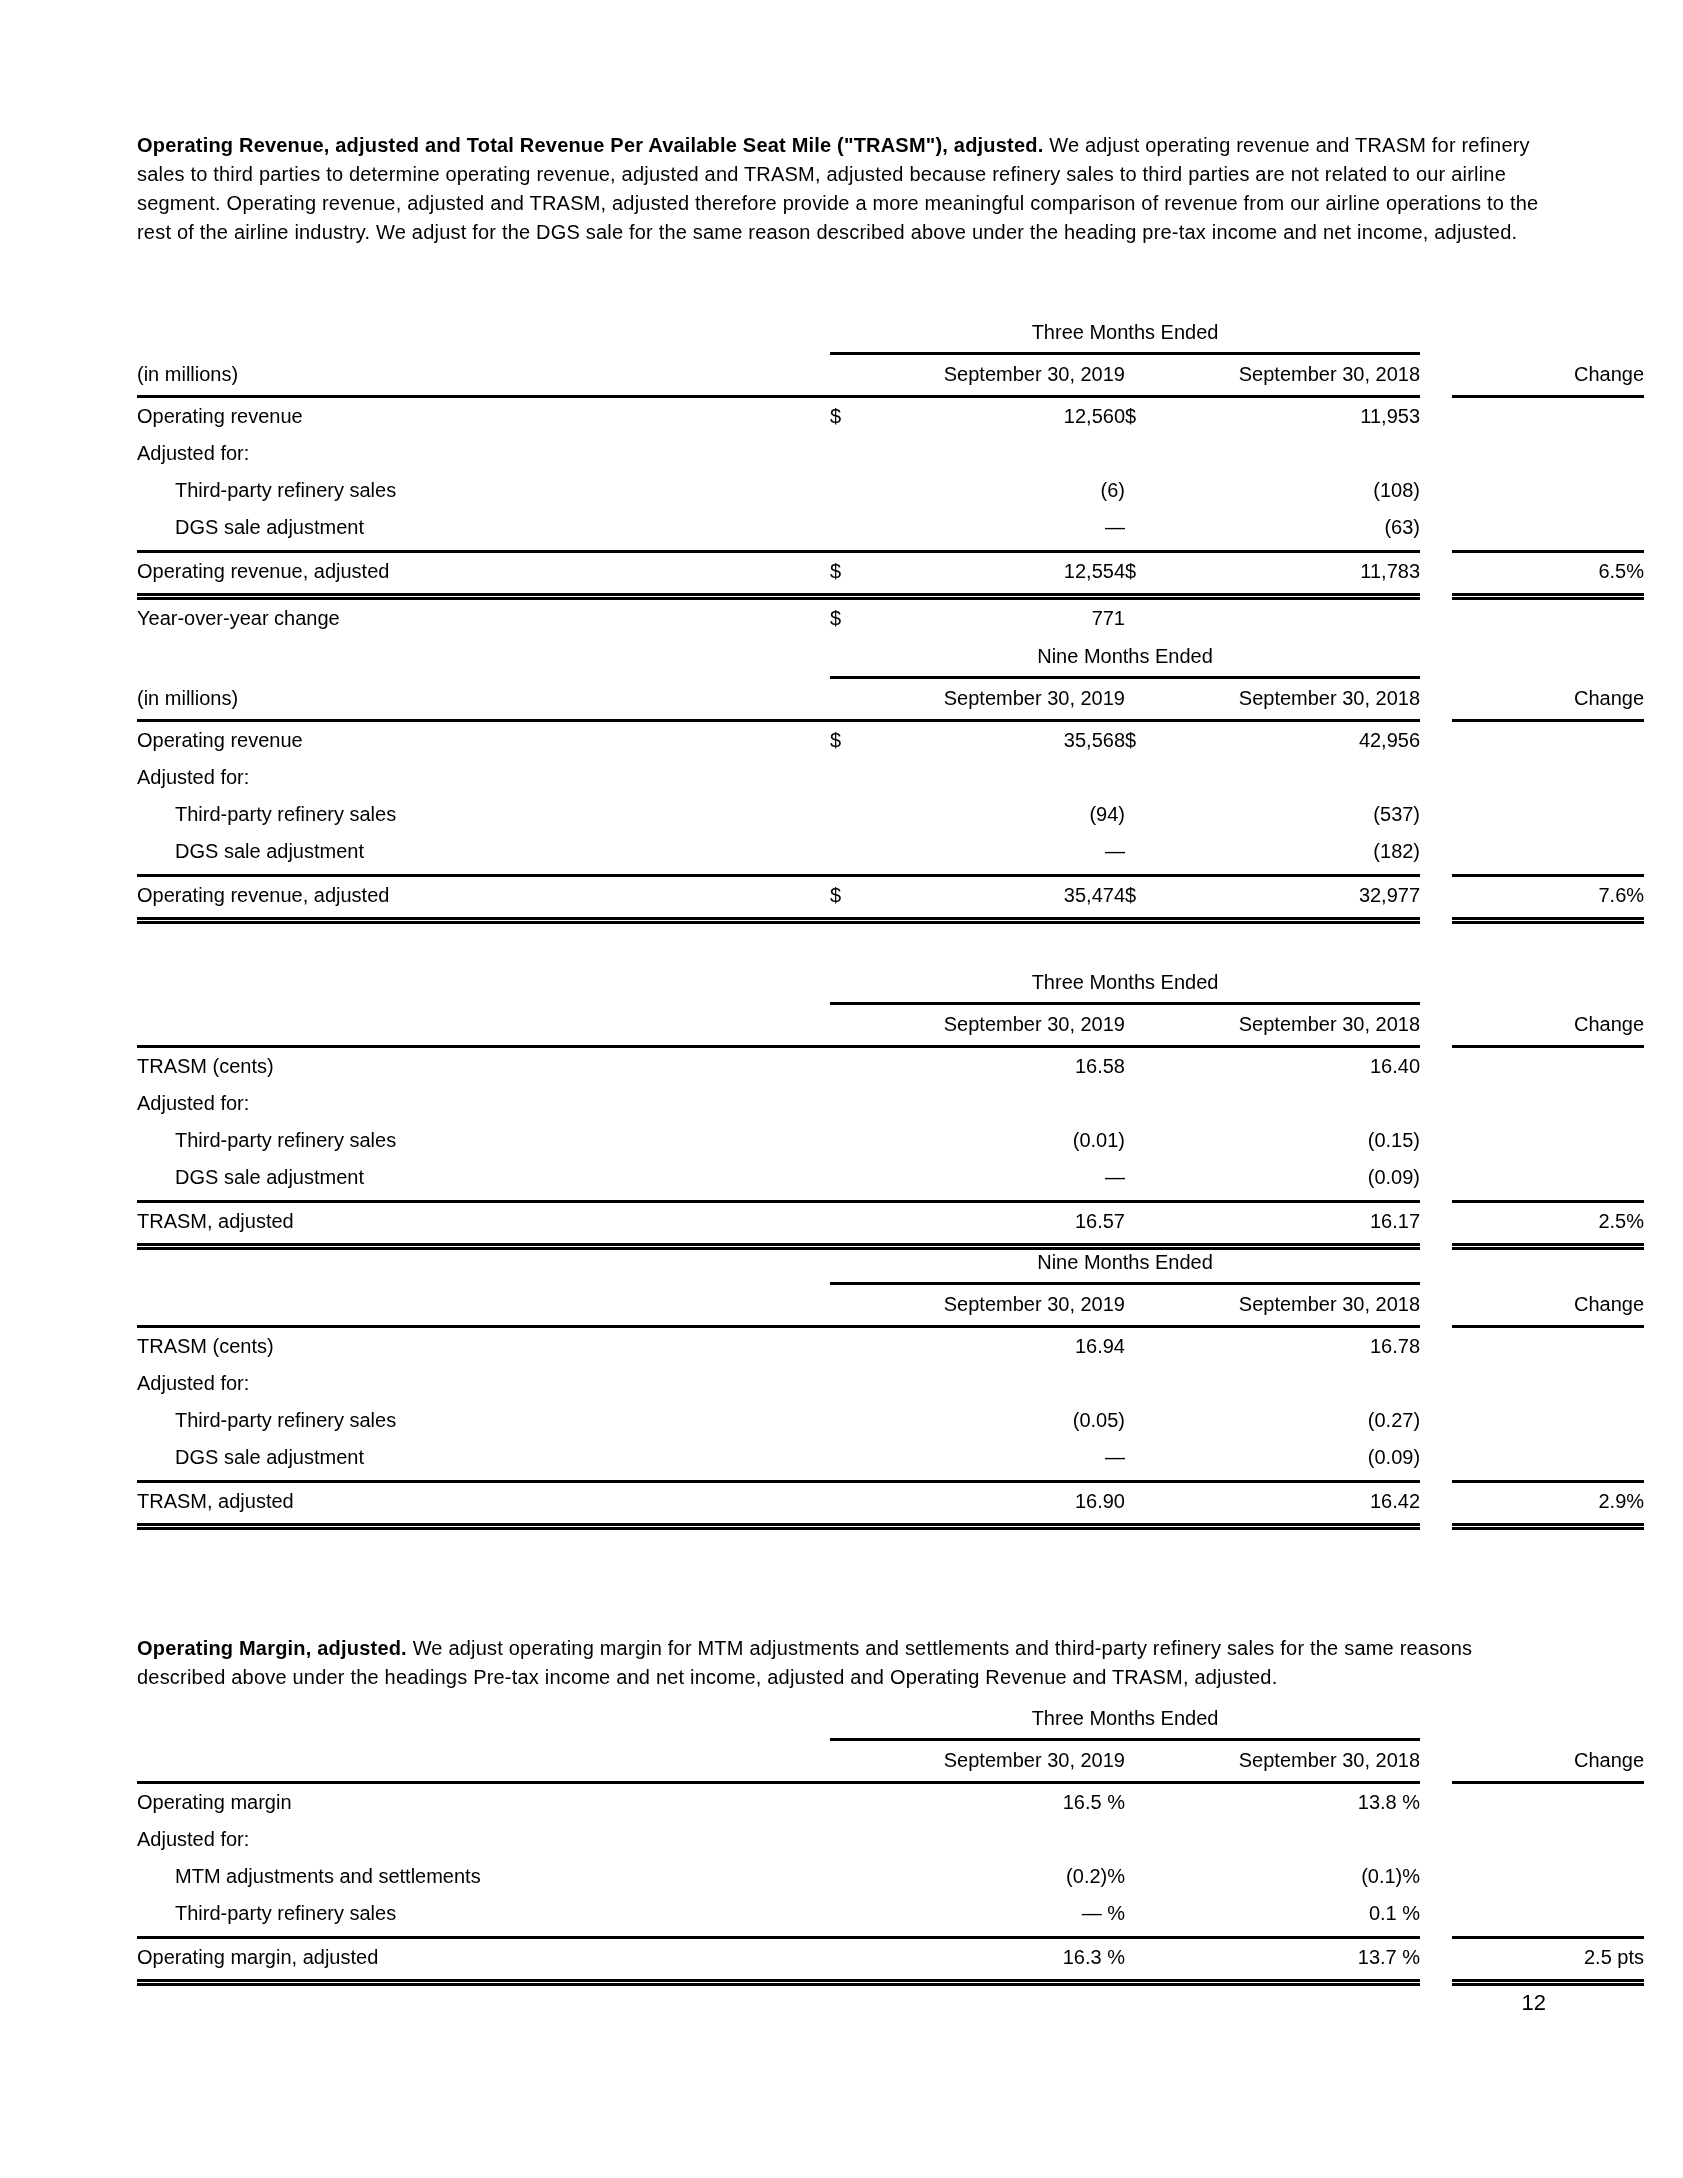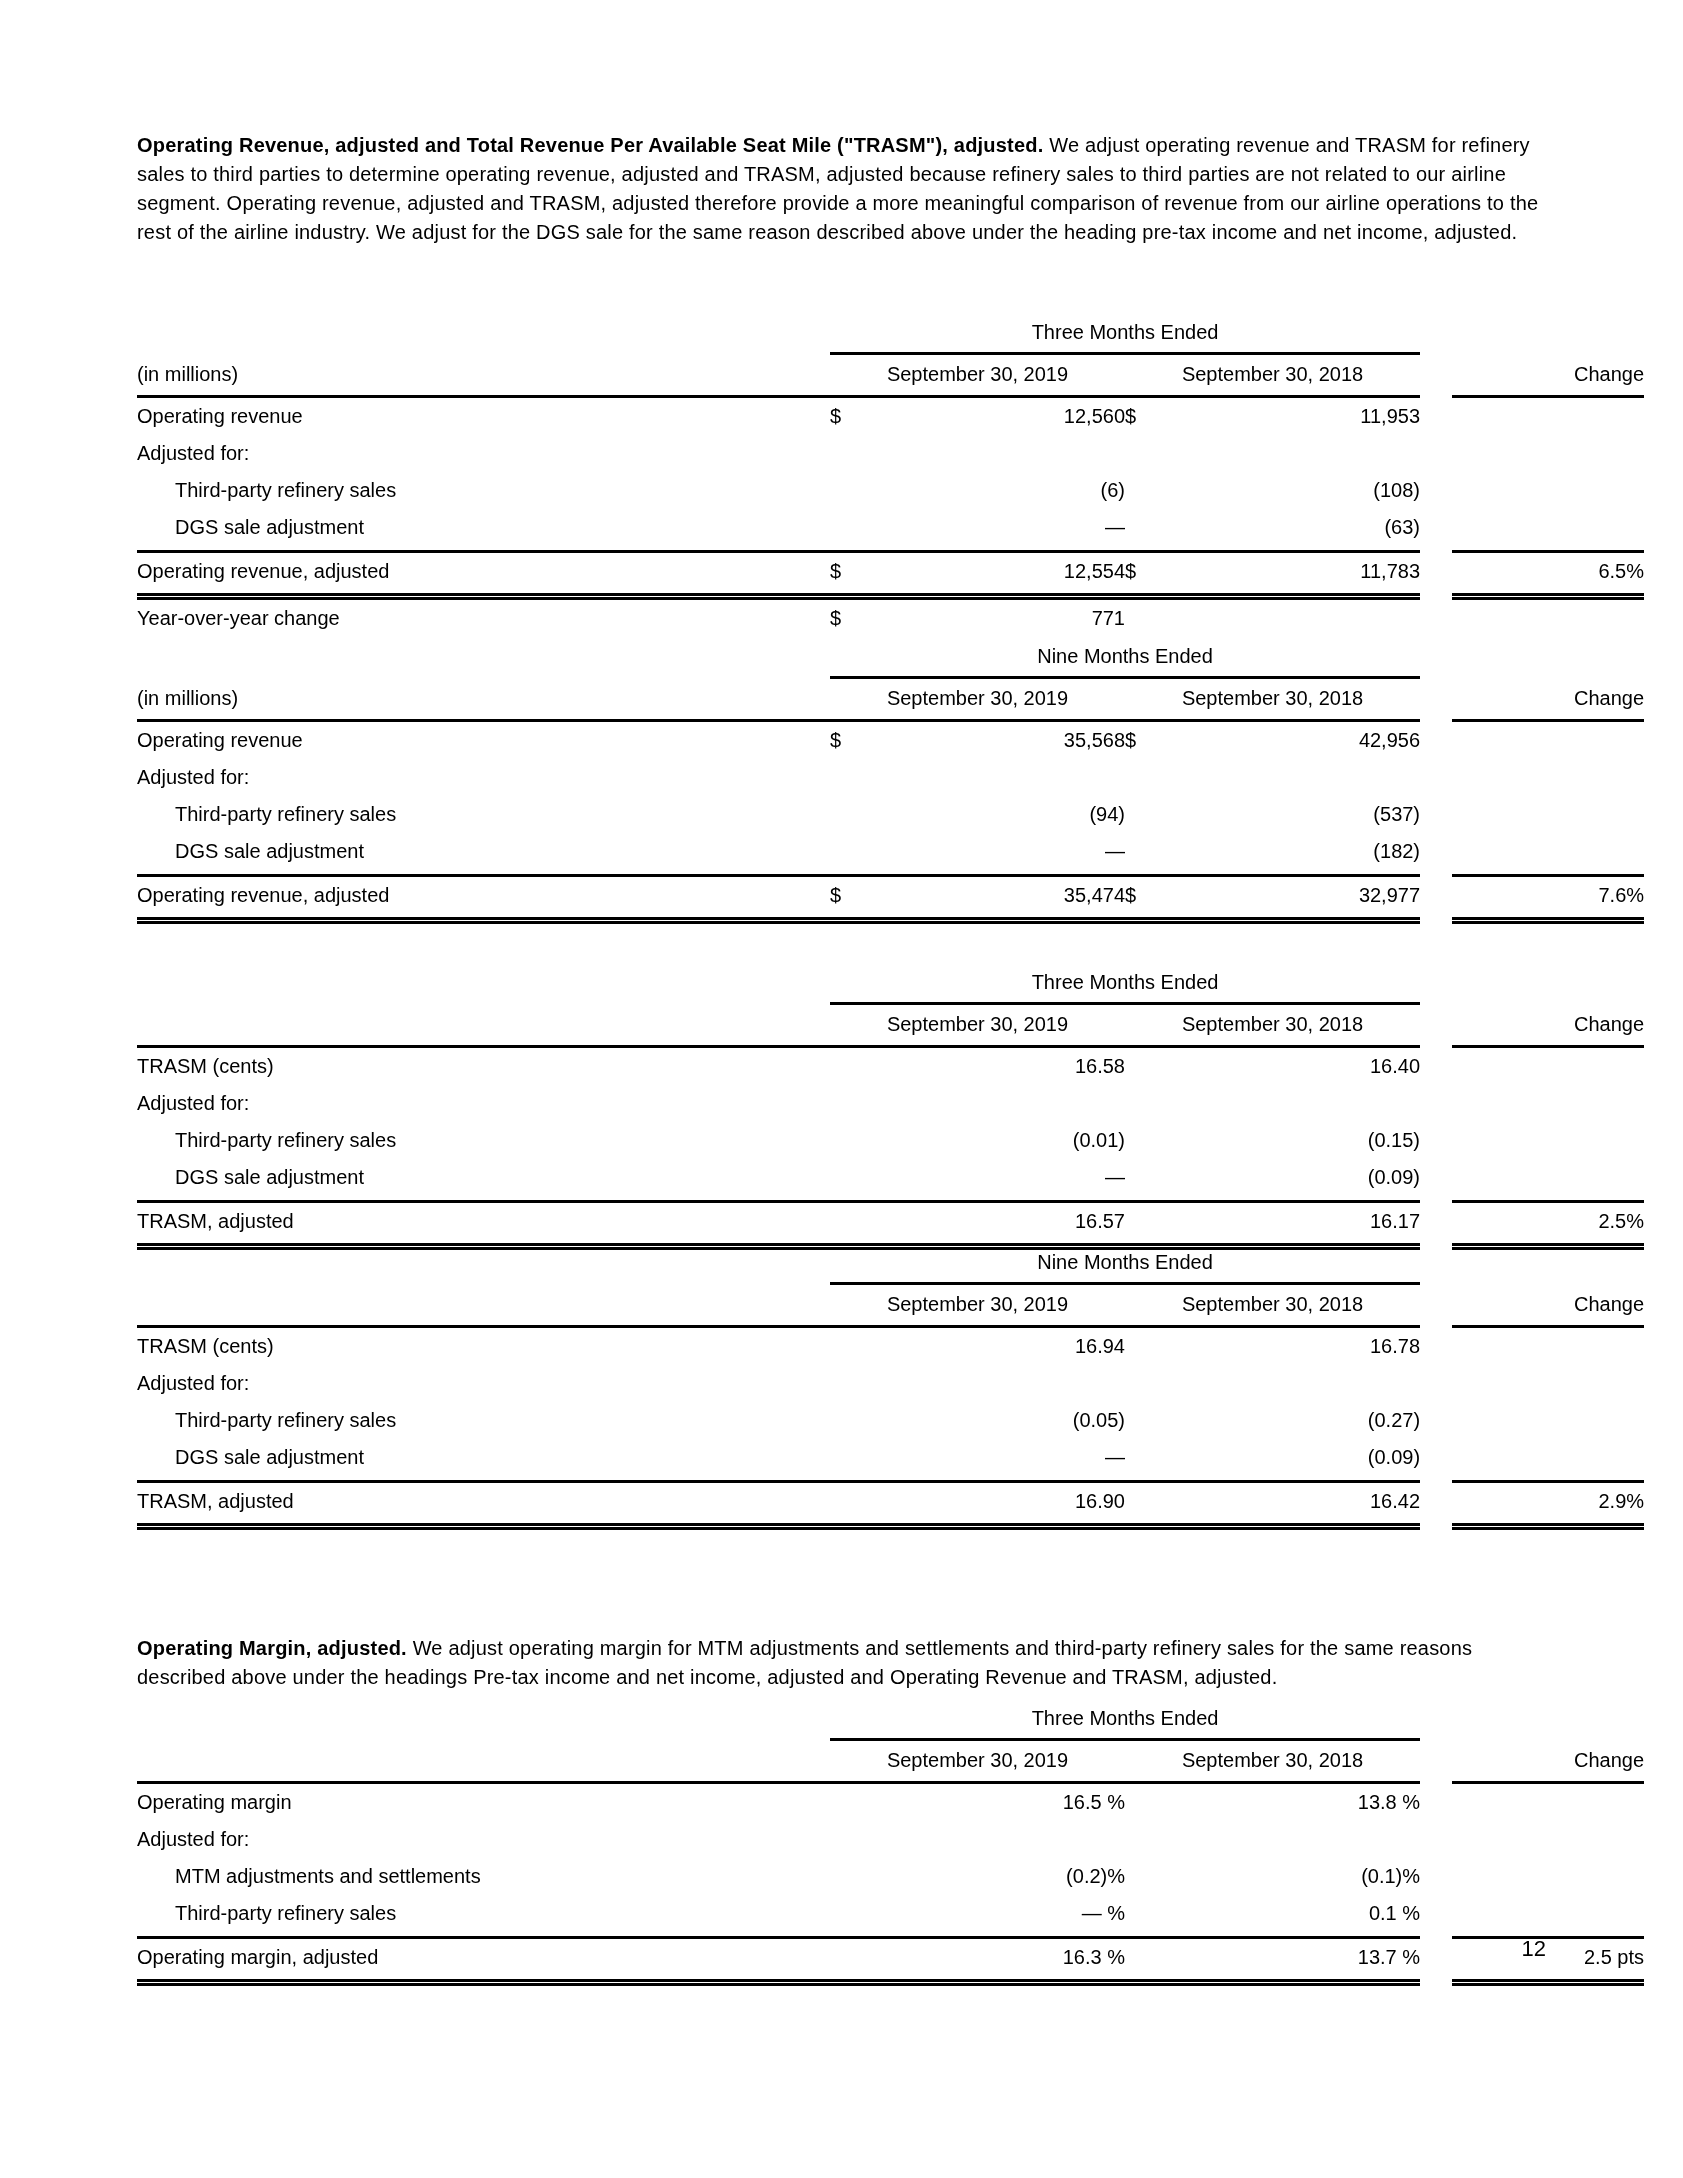--- a/index.html
+++ b/index.html
@@ -75,21 +75,21 @@
     padding: 0;
   }
   .rule-span > div {
     height: 3px;
     background: #000;
     width: 100%;
   }
 
   
   .date-hd {
-    text-align: center;
+    text-align: right;
     font-weight: bold;
     height: 36px;
     line-height: 34px;
   }
   .chg-hd {
     text-align: right;
     font-weight: bold;
     height: 36px;
     line-height: 34px;
   }
@@ -122,21 +122,21 @@
     height: 7px;
     border-top: 3px solid #000;
     border-bottom: 3px solid #000;
   }
   tr.total-bottom td.blank .dbl { border-color: transparent; }
 
   
   .page-number {
     position: absolute;
     right: 137px;
-    top: 1936px;
+    top: 1990px;
     font-size: 22px;
     text-align: right;
   }
 </style>
 </head>
 <body>
 
 <div class="page">
 
   <p class="para" id="para-trasm"><span class="lead">Operating Revenue, adjusted and Total Revenue Per Available Seat Mile ("TRASM"), adjusted.</span><span> We adjust operating revenue and TRASM for refinery sales to third parties to determine operating revenue, adjusted and TRASM, adjusted because refinery sales to third parties are not related to our airline segment. Operating revenue, adjusted and TRASM, adjusted therefore provide a more meaningful comparison of revenue from our airline operations to the rest of the airline industry. We adjust for the DGS sale for the same reason described above under the heading pre-tax income and net income, adjusted.</span></p>

